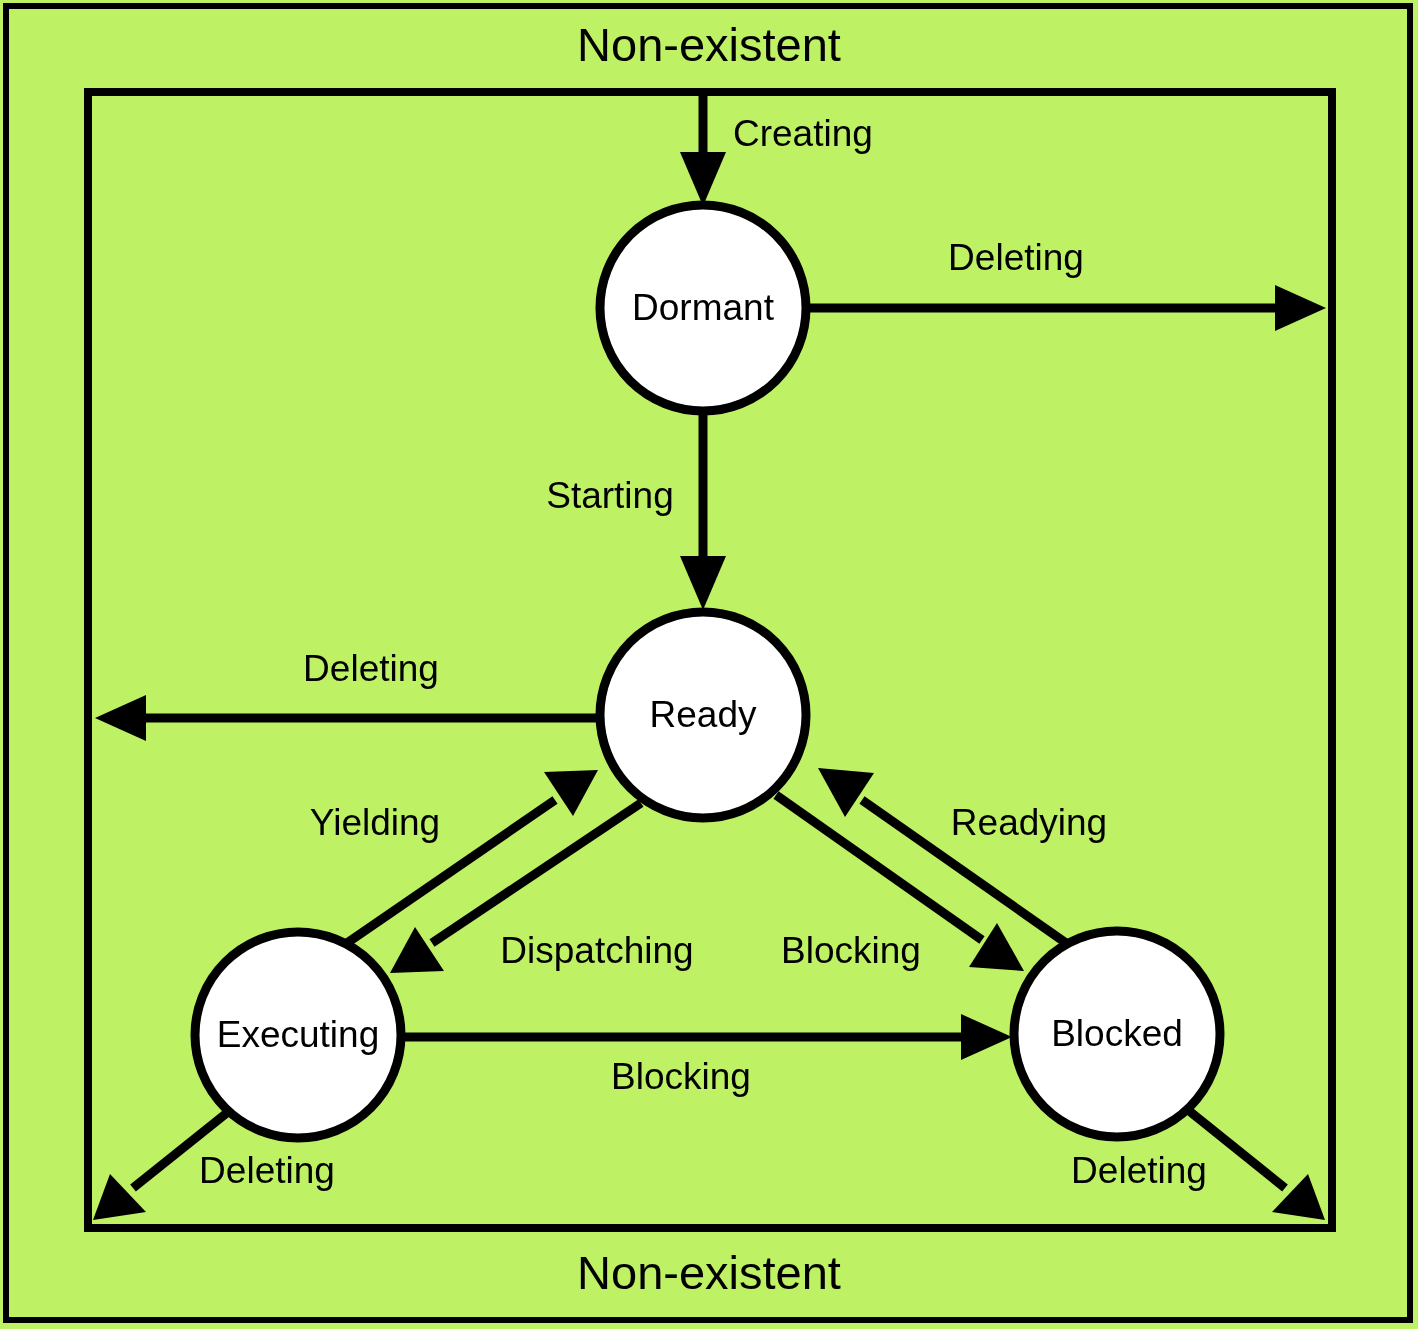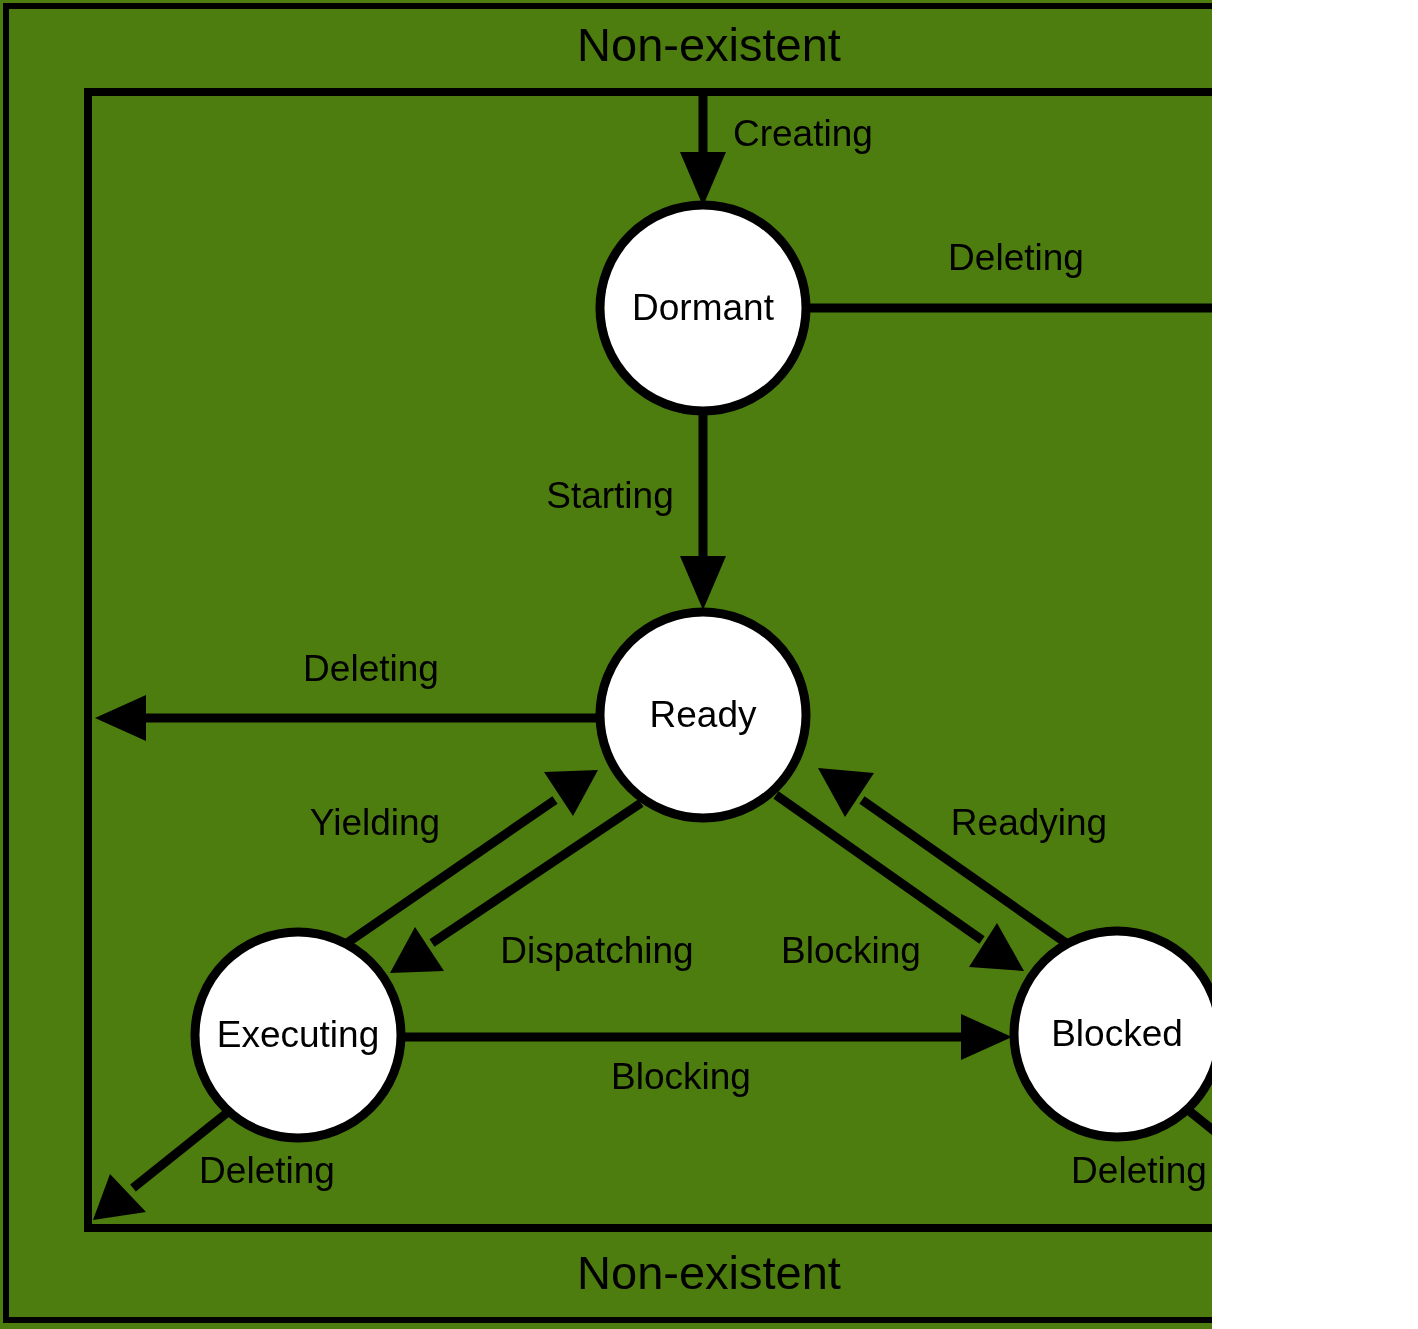--- a/index.html
+++ b/index.html
@@ -6,23 +6,23 @@
   html, body {
     margin: 0;
     padding: 0;
     background: #ffffff;
   }
   body {
     font-family: "Liberation Sans", sans-serif;
   }
   #stage {
     position: relative;
-    width: 1212px;
+    width: 1418px;
     height: 1329px;
-    background: #4d7c0f;
+    background: #bef264;
     overflow: hidden;
   }
   #stage svg {
     position: absolute;
     top: 0;
     left: 0;
     width: 1418px;
     height: 1329px;
     display: block;
   }

